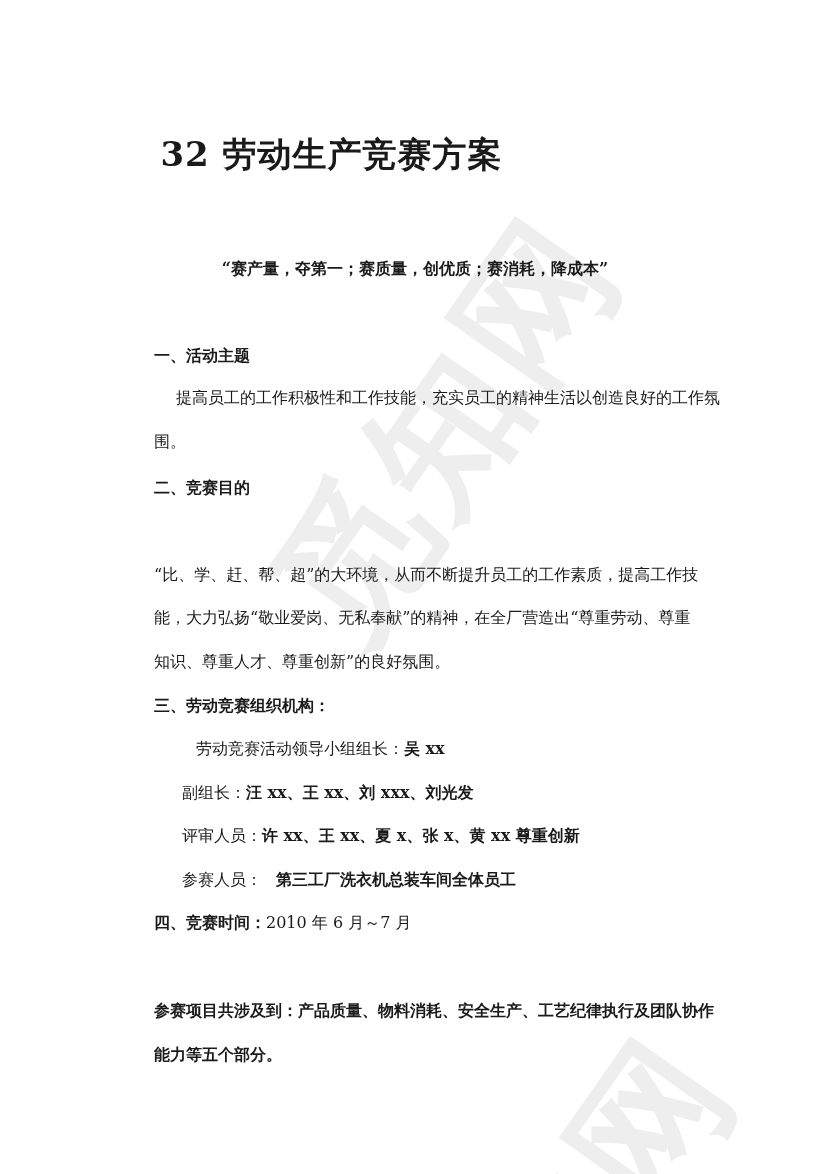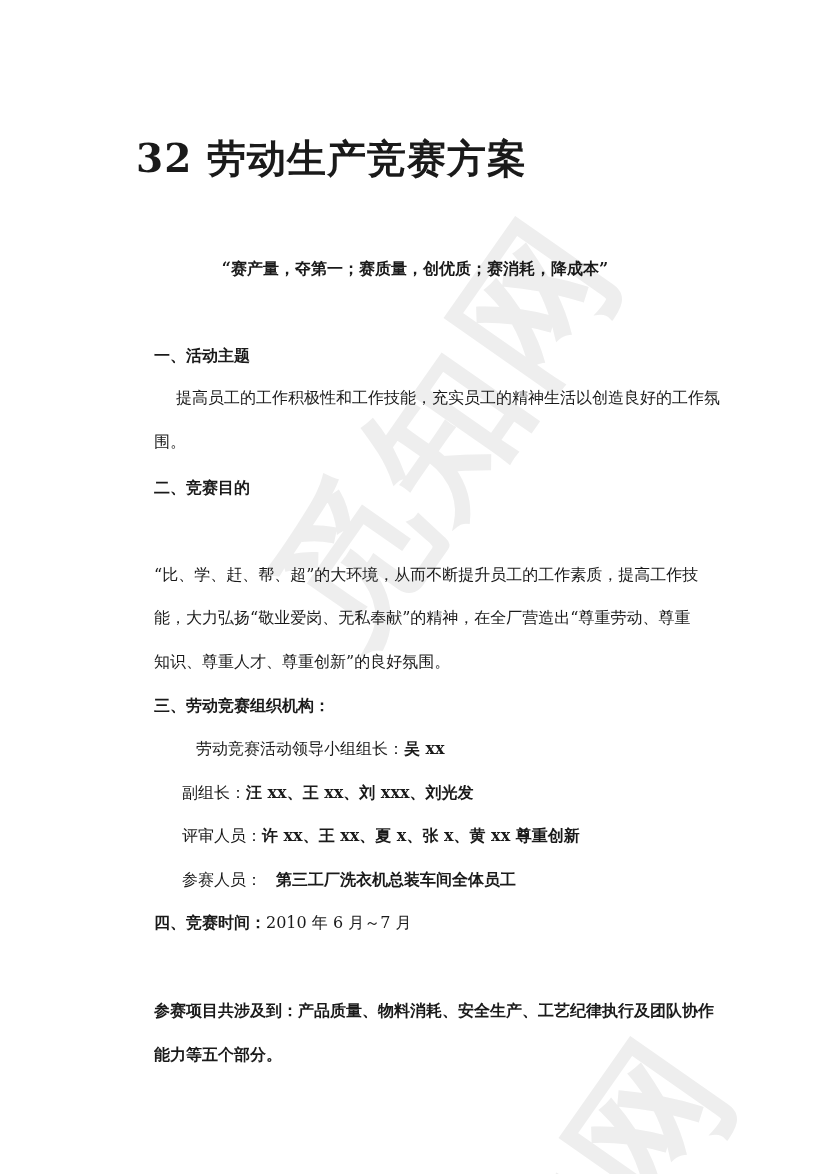--- a/index.html
+++ b/index.html
@@ -5,21 +5,21 @@
   html, body { margin: 0; padding: 0; background: #ffffff; }
   body { width: 830px; height: 1174px; position: relative; overflow: hidden;
          font-family: "DejaVu Serif", "Liberation Serif", serif; color: #1a1a1a; }
   .page { position: absolute; left: 0; top: 0; width: 830px; height: 1174px; }
   .watermark { position: absolute; pointer-events: none; color: #eeeeee;
                font-family: "DejaVu Sans", sans-serif; font-weight: bold;
                font-size: 150px; transform: rotate(-55deg); white-space: nowrap; letter-spacing: 6px; }
   .wm1 { left: 215px; top: 330px; }
   .wm2 { left: 330px; top: 1150px; }
   .title { position: absolute; top: 132px; left: 0; width: 663px; text-align: center;
-           font-size: 39px; font-weight: bold; letter-spacing: 1px; }
+           font-size: 34px; font-weight: bold; letter-spacing: 1px; }
   .center-line { position: absolute; left: 0; width: 830px; text-align: center;
                  font-size: 16px; font-weight: bold; }
   .line { position: absolute; font-size: 16px; white-space: nowrap; margin-left: 36px; }
   .b { font-weight: bold; }
   .n { font-weight: normal; }
 </style>
 </head>
 <body>
 
 <div class="page">

